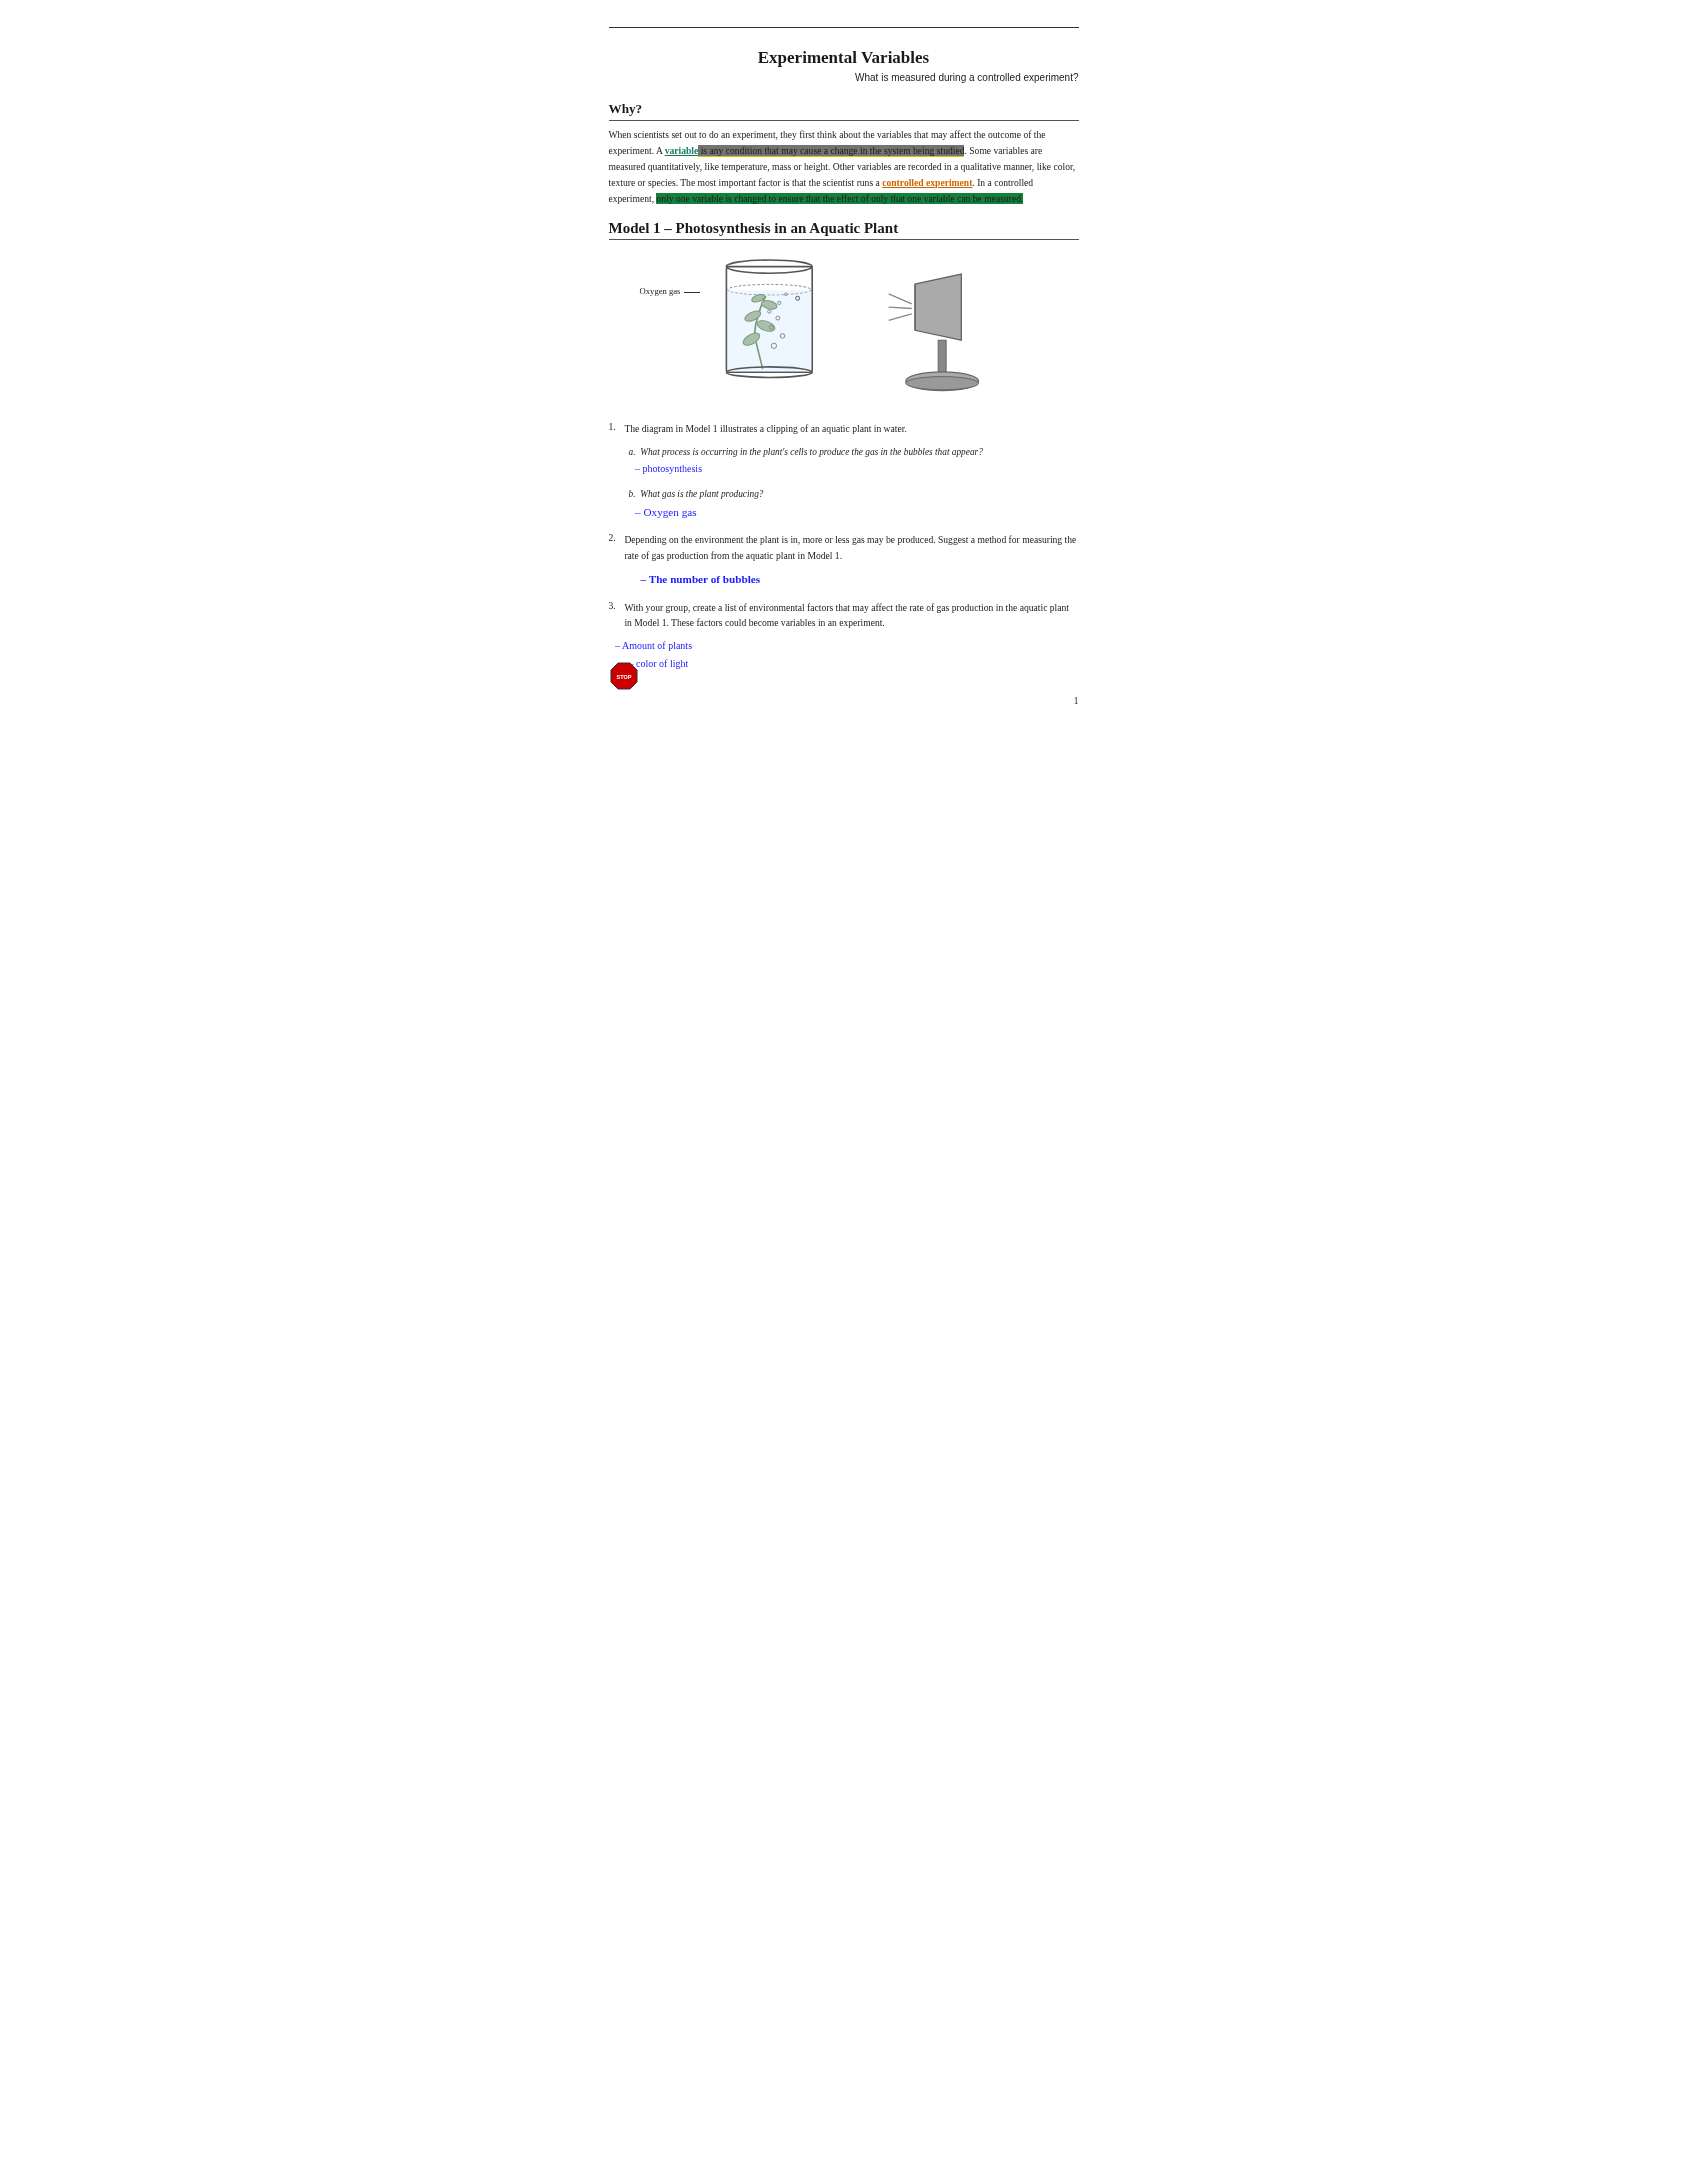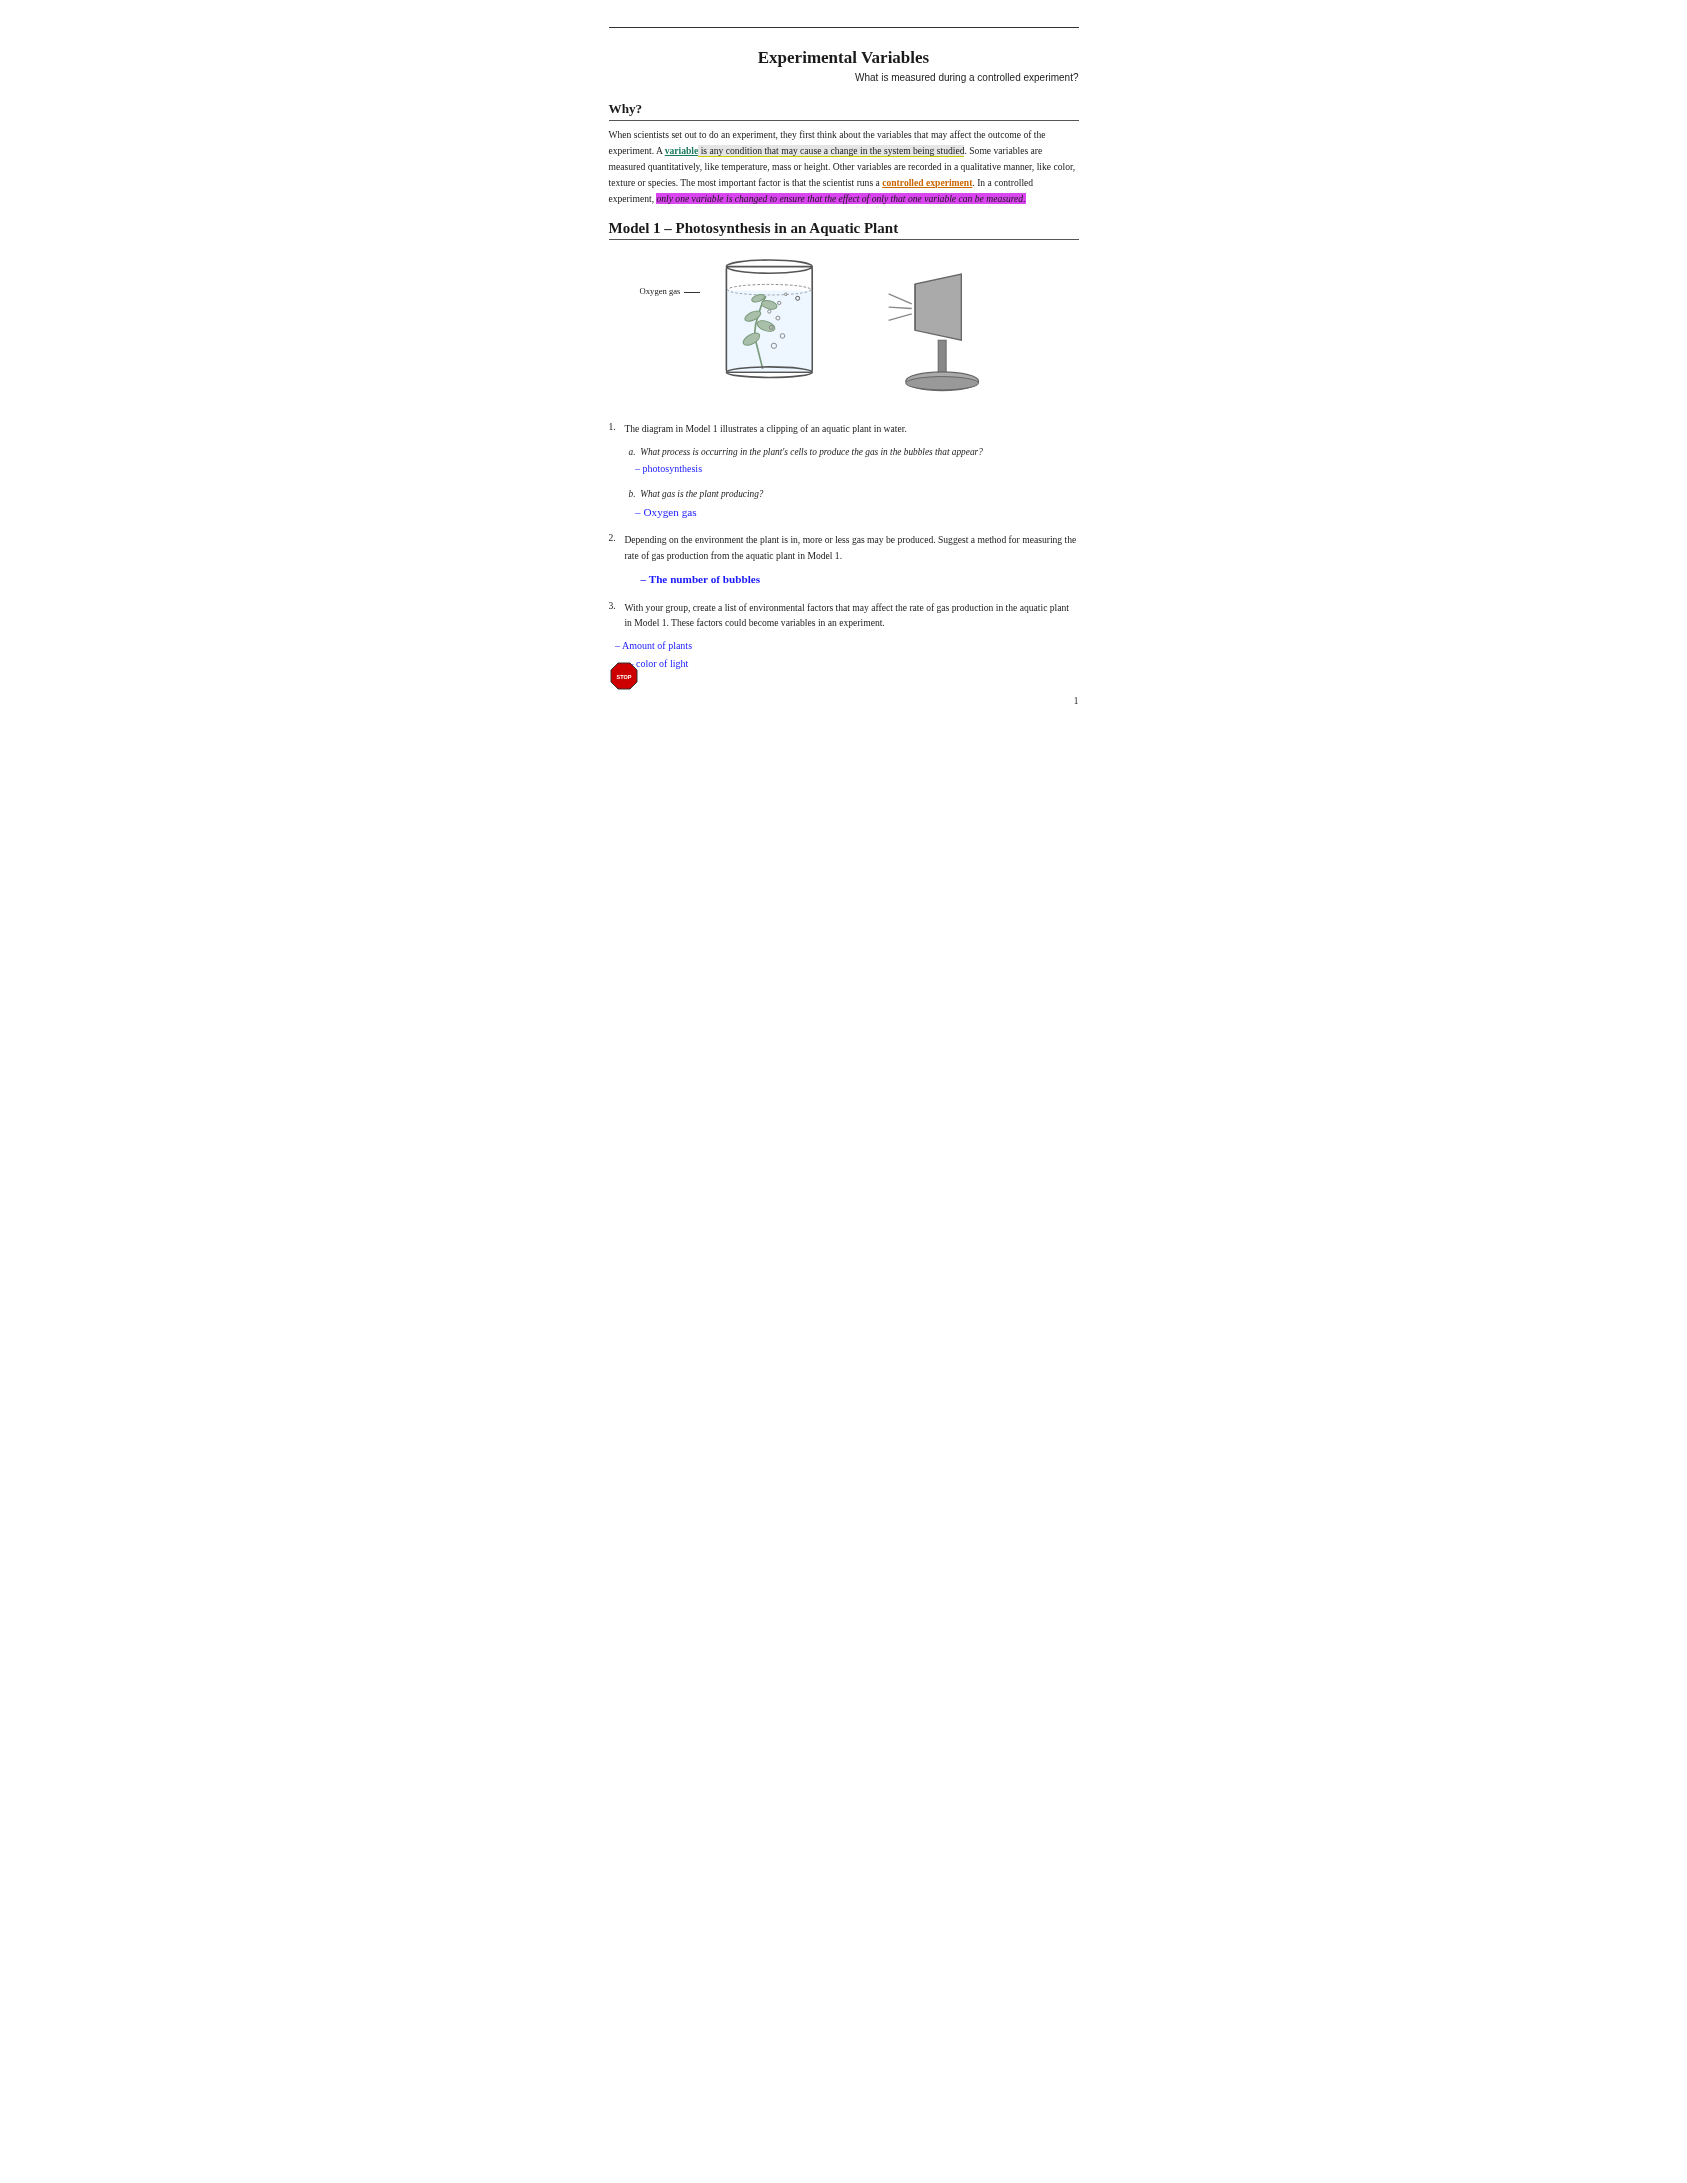--- a/index.html
+++ b/index.html
@@ -57,27 +57,26 @@
       font-family: Georgia, serif;
     }
 
     .highlight-teal {
       color: #1a7a5e;
       font-weight: bold;
       text-decoration: underline;
     }
 
     .highlight-yellow-underline {
-      background-color: #e5e5e5;
+      background-color: #737373;
       border-bottom: 1.3px solid #cccc00;
     }
 
     .highlight-yellow {
-      background-color: #d946ef;
-      font-style: italic;
+      background-color: #15803d;
     }
 
     .highlight-orange {
       color: #cc6600;
       font-weight: bold;
       text-decoration: underline;
     }
 
     .model-section {
       margin-bottom: 13.2px;

